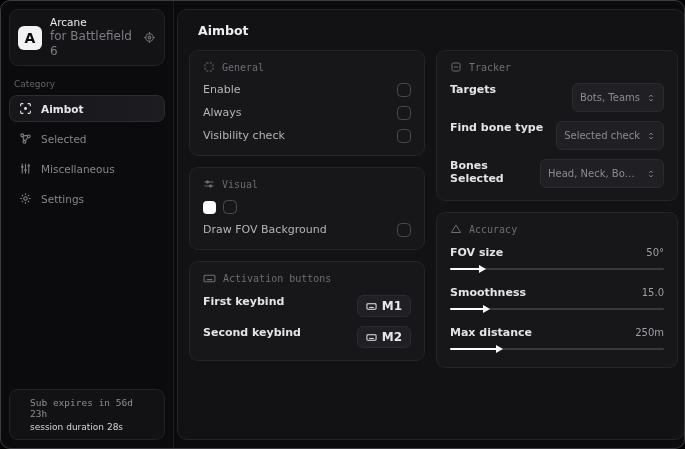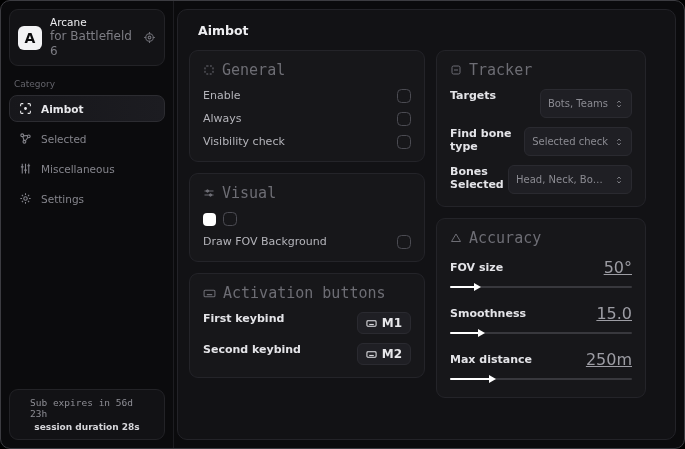--- a/index.html
+++ b/index.html
@@ -26,54 +26,54 @@
     border-radius:8px; color:#85858c; font-size:10.5px; margin-bottom:3px;
     border:1px solid transparent; cursor:pointer; }
   .nav-item.active { background:linear-gradient(90deg,#17171b, #1c1c21);
     border:1px solid #2c2c31; color:#e9e9ec; font-weight:bold; }
   .nav-item svg { flex:0 0 auto; }
   .sb-spacer { flex:1; }
   .sub-card { background:#121215; border:1px solid #232327; border-radius:9px;
     padding:7px 20px; }
   .sub-line1 { font-family:"DejaVu Sans Mono", monospace; color:#8e8e95;
     font-size:9.5px; margin-bottom:3px; }
-  .sub-line2 { color:#d6d6da; font-size:9px; font-weight:bold;text-align:center; }
+  .sub-line2 { color:#d6d6da; font-size:9px; font-weight:normal; }
   
   .main-wrap { flex:1; padding:8px 8px 8px 3px; }
   .panel { height:100%; background:#121215; border:1px solid #232328;
     border-radius:10px; padding:13px 6px 12px 11px; display:flex; flex-direction:column; }
   .page-title { color:#eeeef1; font-size:12.5px; font-weight:bold; margin:0 0 12px 9px; }
   .cols { display:flex; gap:11px; align-items:flex-start; }
   .col { display:flex; flex-direction:column; gap:11px; }
   .col-left { width:236px; }
-  .col-right { width:210px; }
+  .col-right { width:242px; }
   .card { background:#17171a; border:1px solid #242429; border-radius:9px;
     padding:10px 13px 12px 13px; width:100%; }
   .card-head { display:flex; align-items:center; gap:7px; color:#6d6d74;
-    font-family:"DejaVu Sans Mono", monospace; font-size:15px; margin-bottom:10px; }
+    font-family:"DejaVu Sans Mono", monospace; font-size:10px; margin-bottom:10px; }
   .row { display:flex; align-items:flex-start; justify-content:space-between; margin-top:9px; }
   .row-label { color:#b4b4ba; font-size:11px; }
   .row-label.strong { color:#e4e4e8; font-weight:bold; }
   .row-right { display:flex; align-items:center; gap:7px; }
   
   .checkbox { width:14px; height:14px; border:1.4px solid #4b4b52; border-radius:4.5px;
     background:transparent; cursor:pointer; }
   .swatch { width:13px; height:13px; border-radius:4px; cursor:pointer; }
   
   .dd-btn { display:flex; align-items:center; gap:6px; background:#1f1f24;
     border:1px solid #2a2a30; border-radius:6px; padding:8px 7px; color:#8b8b92;
     font-size:10px; cursor:pointer; max-width:150px; white-space:nowrap; }
   .dd-btn .dd-val { overflow:hidden; text-overflow:ellipsis; }
   .key-btn { display:flex; align-items:center; gap:5px; background:#1f1f24;
     border:1px solid #2a2a30; border-radius:6px; padding:3px 8px; color:#e8e8eb;
     font-size:12px; font-weight:bold; cursor:pointer; }
   
   .srow { margin-top:11px; }
   .srow-top { display:flex; align-items:center; justify-content:space-between; }
-  .s-val { color:#9d9da4; font-size:16px;text-decoration:underline; }
+  .s-val { color:#9d9da4; font-size:10px; }
   .slider { position:relative; height:12px; margin-top:4px; cursor:pointer; }
   .slider .track { position:absolute; top:5px; left:0; right:0; height:2px;
     background:#38383d; border-radius:2px; }
   .slider .fill { position:absolute; top:5px; left:0; height:2px; background:#fff;
     border-radius:2px; }
   .slider .handle { position:absolute; top:2px; width:0; height:0;
     border-top:4px solid transparent; border-bottom:4px solid transparent;
     border-left:7px solid #fff; }
   svg { display:block; }
 </style>

